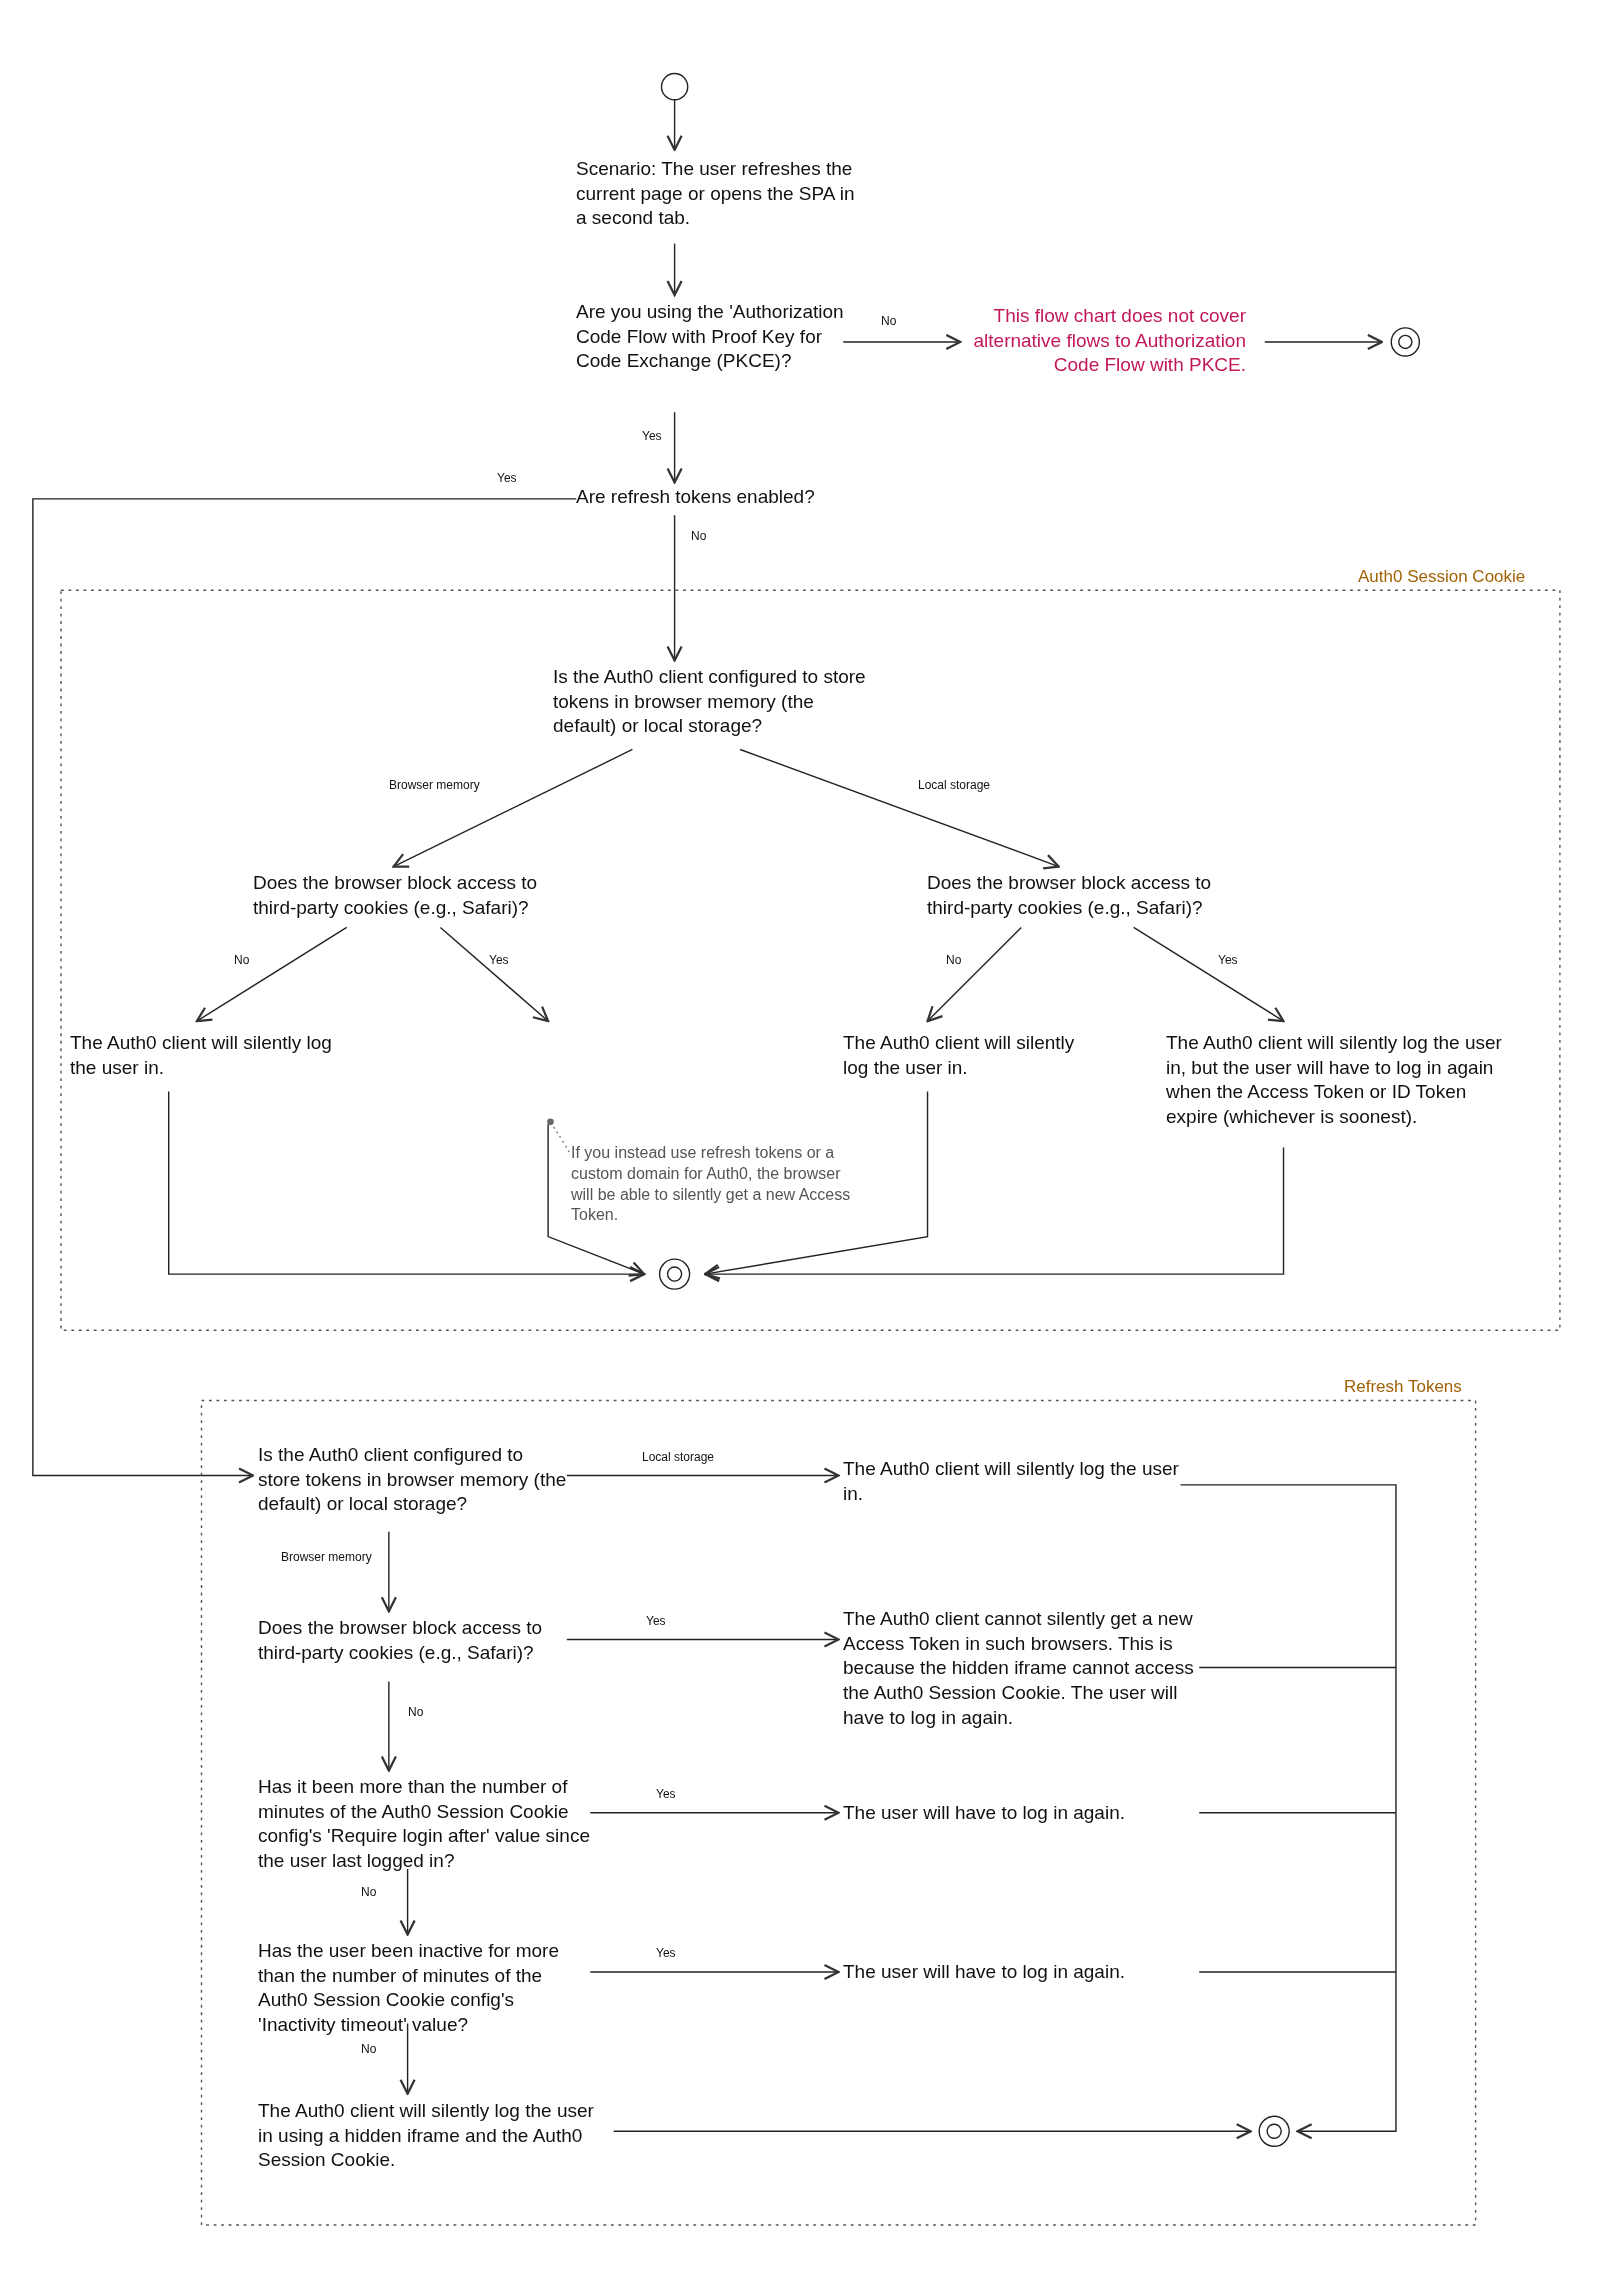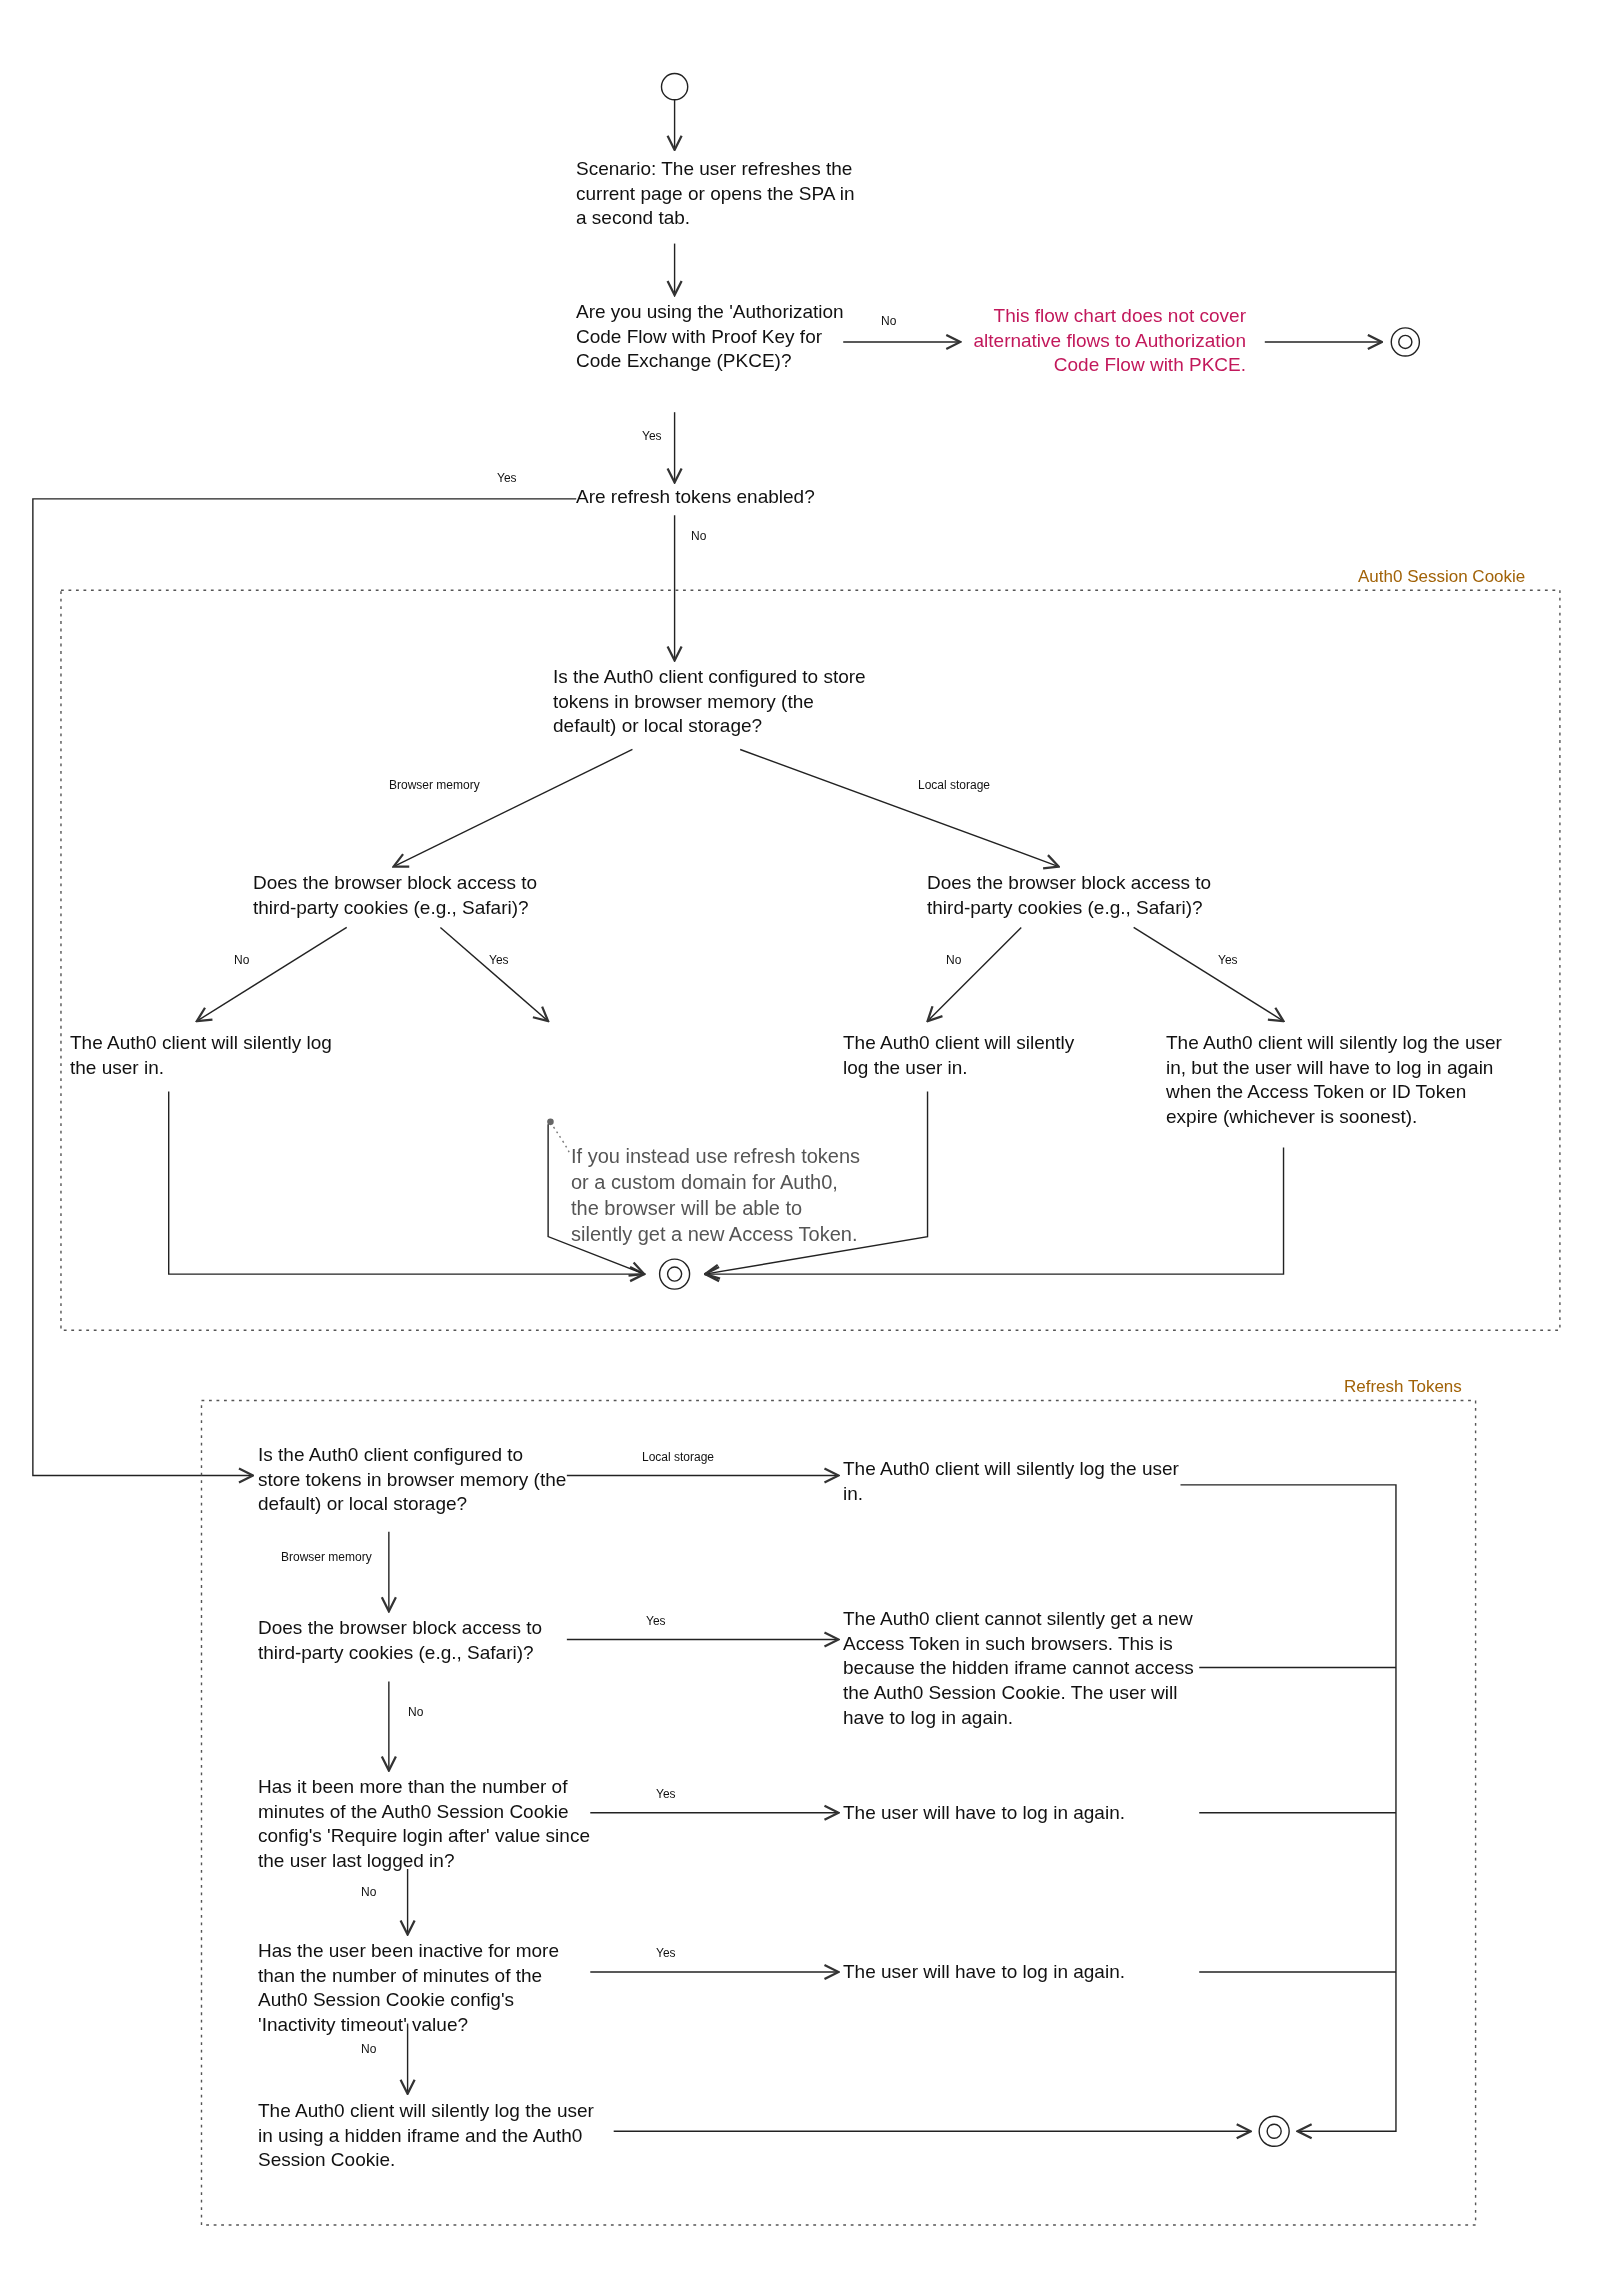--- a/index.html
+++ b/index.html
@@ -31,21 +31,21 @@
   .red {
     color: #c2185b;
   }
   .edge-label {
     position: absolute;
     font-size: 12px;
     line-height: 1.2;
     background: rgba(255,255,255,0.0);
   }
   .note {
-    font-size: 20px;
+    font-size: 16px;
     color: #555;
   }
   .section-label {
     position: absolute;
     font-size: 17px;
     color: #a16207;
   }
 </style>
 </head>
 <body>

